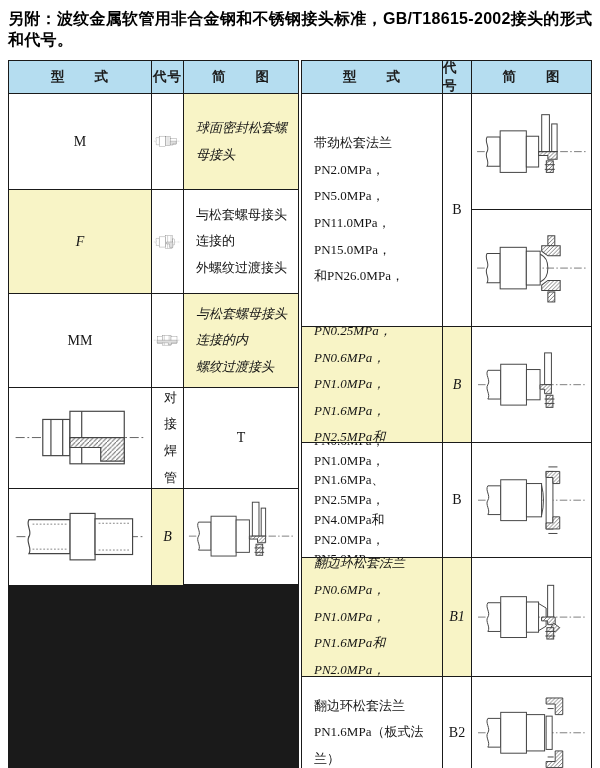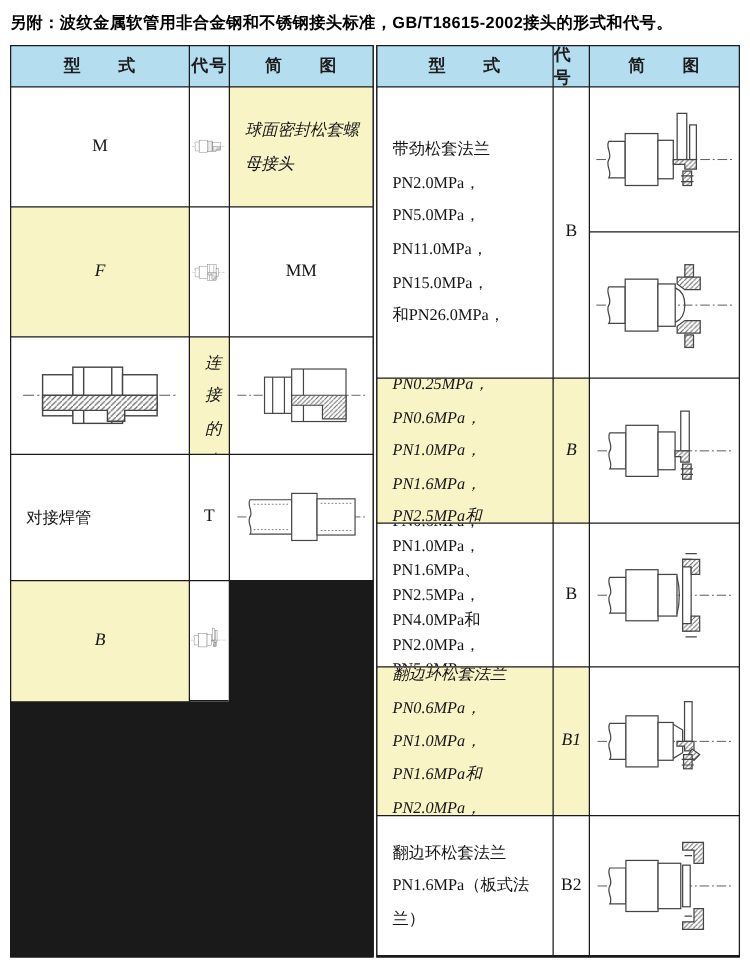--- a/index.html
+++ b/index.html
@@ -3,21 +3,21 @@
 <meta charset="utf-8">
 <style>
   html,body{margin:0;padding:0;}
   body{
     width:600px;height:768px;background:#ffffff;
     font-family:"Liberation Sans",sans-serif;color:#111;
     -webkit-font-smoothing:antialiased;
   }
   .page{padding:6px 7px 0 8px;}
   .doc-title{
-    font-size:13px;font-weight:bold;letter-spacing:0.3px;
+    font-size:16px;font-weight:bold;letter-spacing:0.3px;
     margin:3px 0 9px 0;color:#000;
     font-family:"Liberation Sans",sans-serif;
   }
   .tables{display:flex;gap:2px;}
   .tbl{
     display:grid;gap:1px;background:#1a1a1a;border:1px solid #1a1a1a;
   }
   .tbl.left{
     grid-template-columns:142px 31px 114px;
     grid-template-rows:32px 95px 103px 93px 100px 96px 203px;
@@ -105,20 +105,22 @@
           <g stroke="#444" stroke-width="1.3" fill="#fff">
             <rect x="68" y="17" width="38" height="66"></rect>
             <line x1="78" y1="17" x2="78" y2="83"></line>
               <line x1="96" y1="17" x2="96" y2="83"></line>
             <rect x="106" y="34" width="10" height="32"></rect>
             <polygon points="72,50 106,50 106,79 88,79 88,61 72,61" fill="url(#h)"></polygon>
           </g>
         </svg>
       </div>
 
+      <div class="cell type">与松套螺母接头连接的
+外螺纹过渡接头</div>
       <div class="cell code">MM</div>
       <div class="cell diag">
         <svg class="fig" viewBox="0 0 150 100">
           <use href="#cl"></use>
           <g stroke="#444" stroke-width="1.3" fill="#fff">
             <rect x="22" y="31" width="28" height="38"></rect>
             <rect x="50" y="24" width="46" height="52"></rect>
             <line x1="60" y1="24" x2="60" y2="76"></line>
               <line x1="86" y1="24" x2="86" y2="76"></line>
             <rect x="96" y="31" width="32" height="38"></rect>

